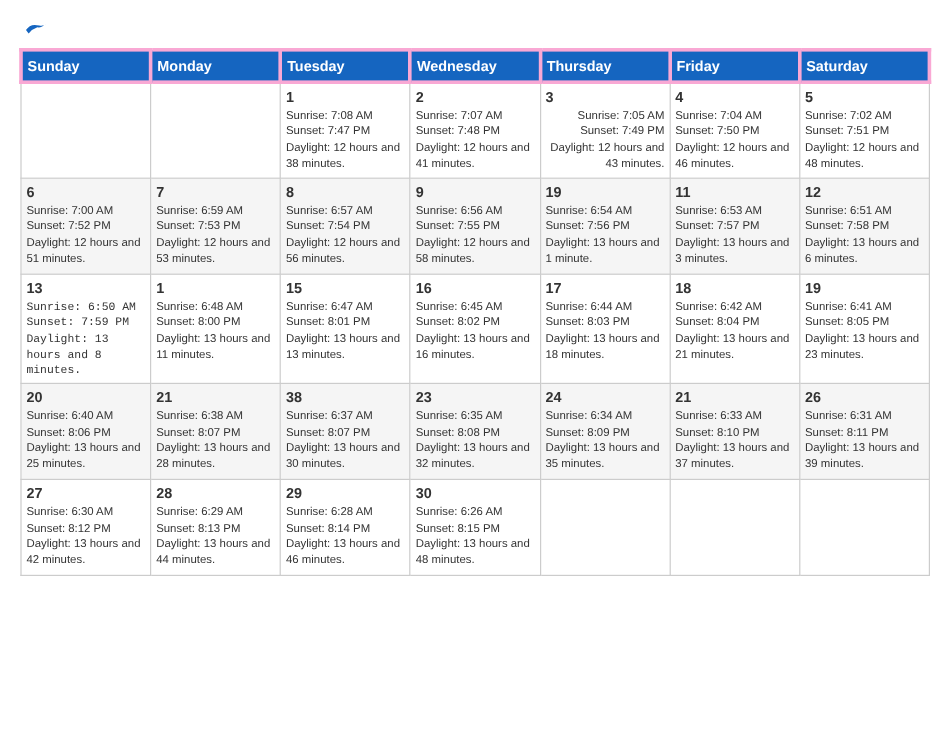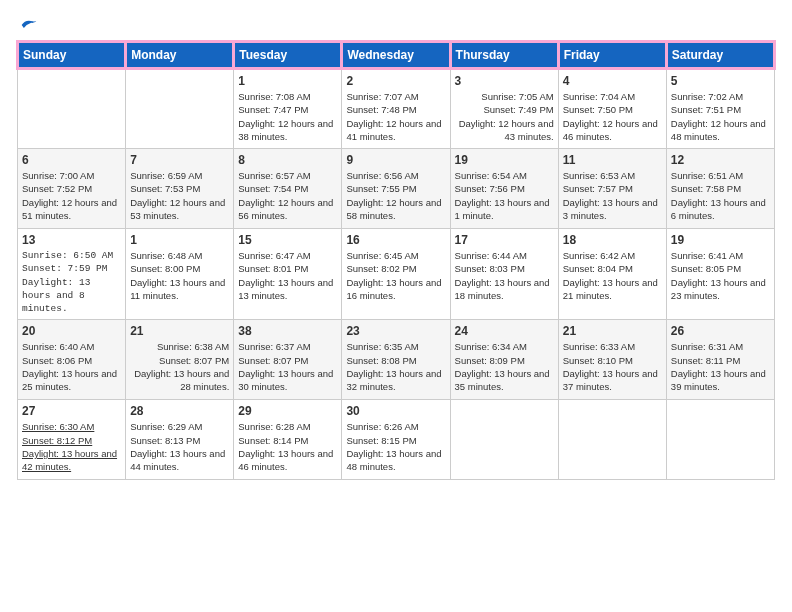--- a/index.html
+++ b/index.html
@@ -247,21 +247,21 @@
       </tr>
       <tr>
         <td>
           <span class="day-number">20</span>
           <div class="day-info" style="white-space: pre-line;">Sunrise: 6:40 AM
 Sunset: 8:06 PM
 Daylight: 13 hours and 25 minutes.</div>
         </td>
         <td>
           <span class="day-number">21</span>
-          <div class="day-info" style="white-space: pre-line; text-align: right;">Sunrise: 6:38 AM
+          <div class="day-info" style="white-space: pre-line;">Sunrise: 6:38 AM
 Sunset: 8:07 PM
 Daylight: 13 hours and 28 minutes.</div>
         </td>
         <td>
           <span class="day-number">38</span>
           <div class="day-info" style="white-space: pre-line;">Sunrise: 6:37 AM
 Sunset: 8:07 PM
 Daylight: 13 hours and 30 minutes.</div>
         </td>
         <td>
@@ -285,21 +285,21 @@
         <td>
           <span class="day-number">26</span>
           <div class="day-info" style="white-space: pre-line;">Sunrise: 6:31 AM
 Sunset: 8:11 PM
 Daylight: 13 hours and 39 minutes.</div>
         </td>
       </tr>
       <tr>
         <td>
           <span class="day-number">27</span>
-          <div class="day-info" style="white-space: pre-line; text-decoration: underline;">Sunrise: 6:30 AM
+          <div class="day-info" style="white-space: pre-line;">Sunrise: 6:30 AM
 Sunset: 8:12 PM
 Daylight: 13 hours and 42 minutes.</div>
         </td>
         <td>
           <span class="day-number">28</span>
           <div class="day-info" style="white-space: pre-line;">Sunrise: 6:29 AM
 Sunset: 8:13 PM
 Daylight: 13 hours and 44 minutes.</div>
         </td>
         <td>

